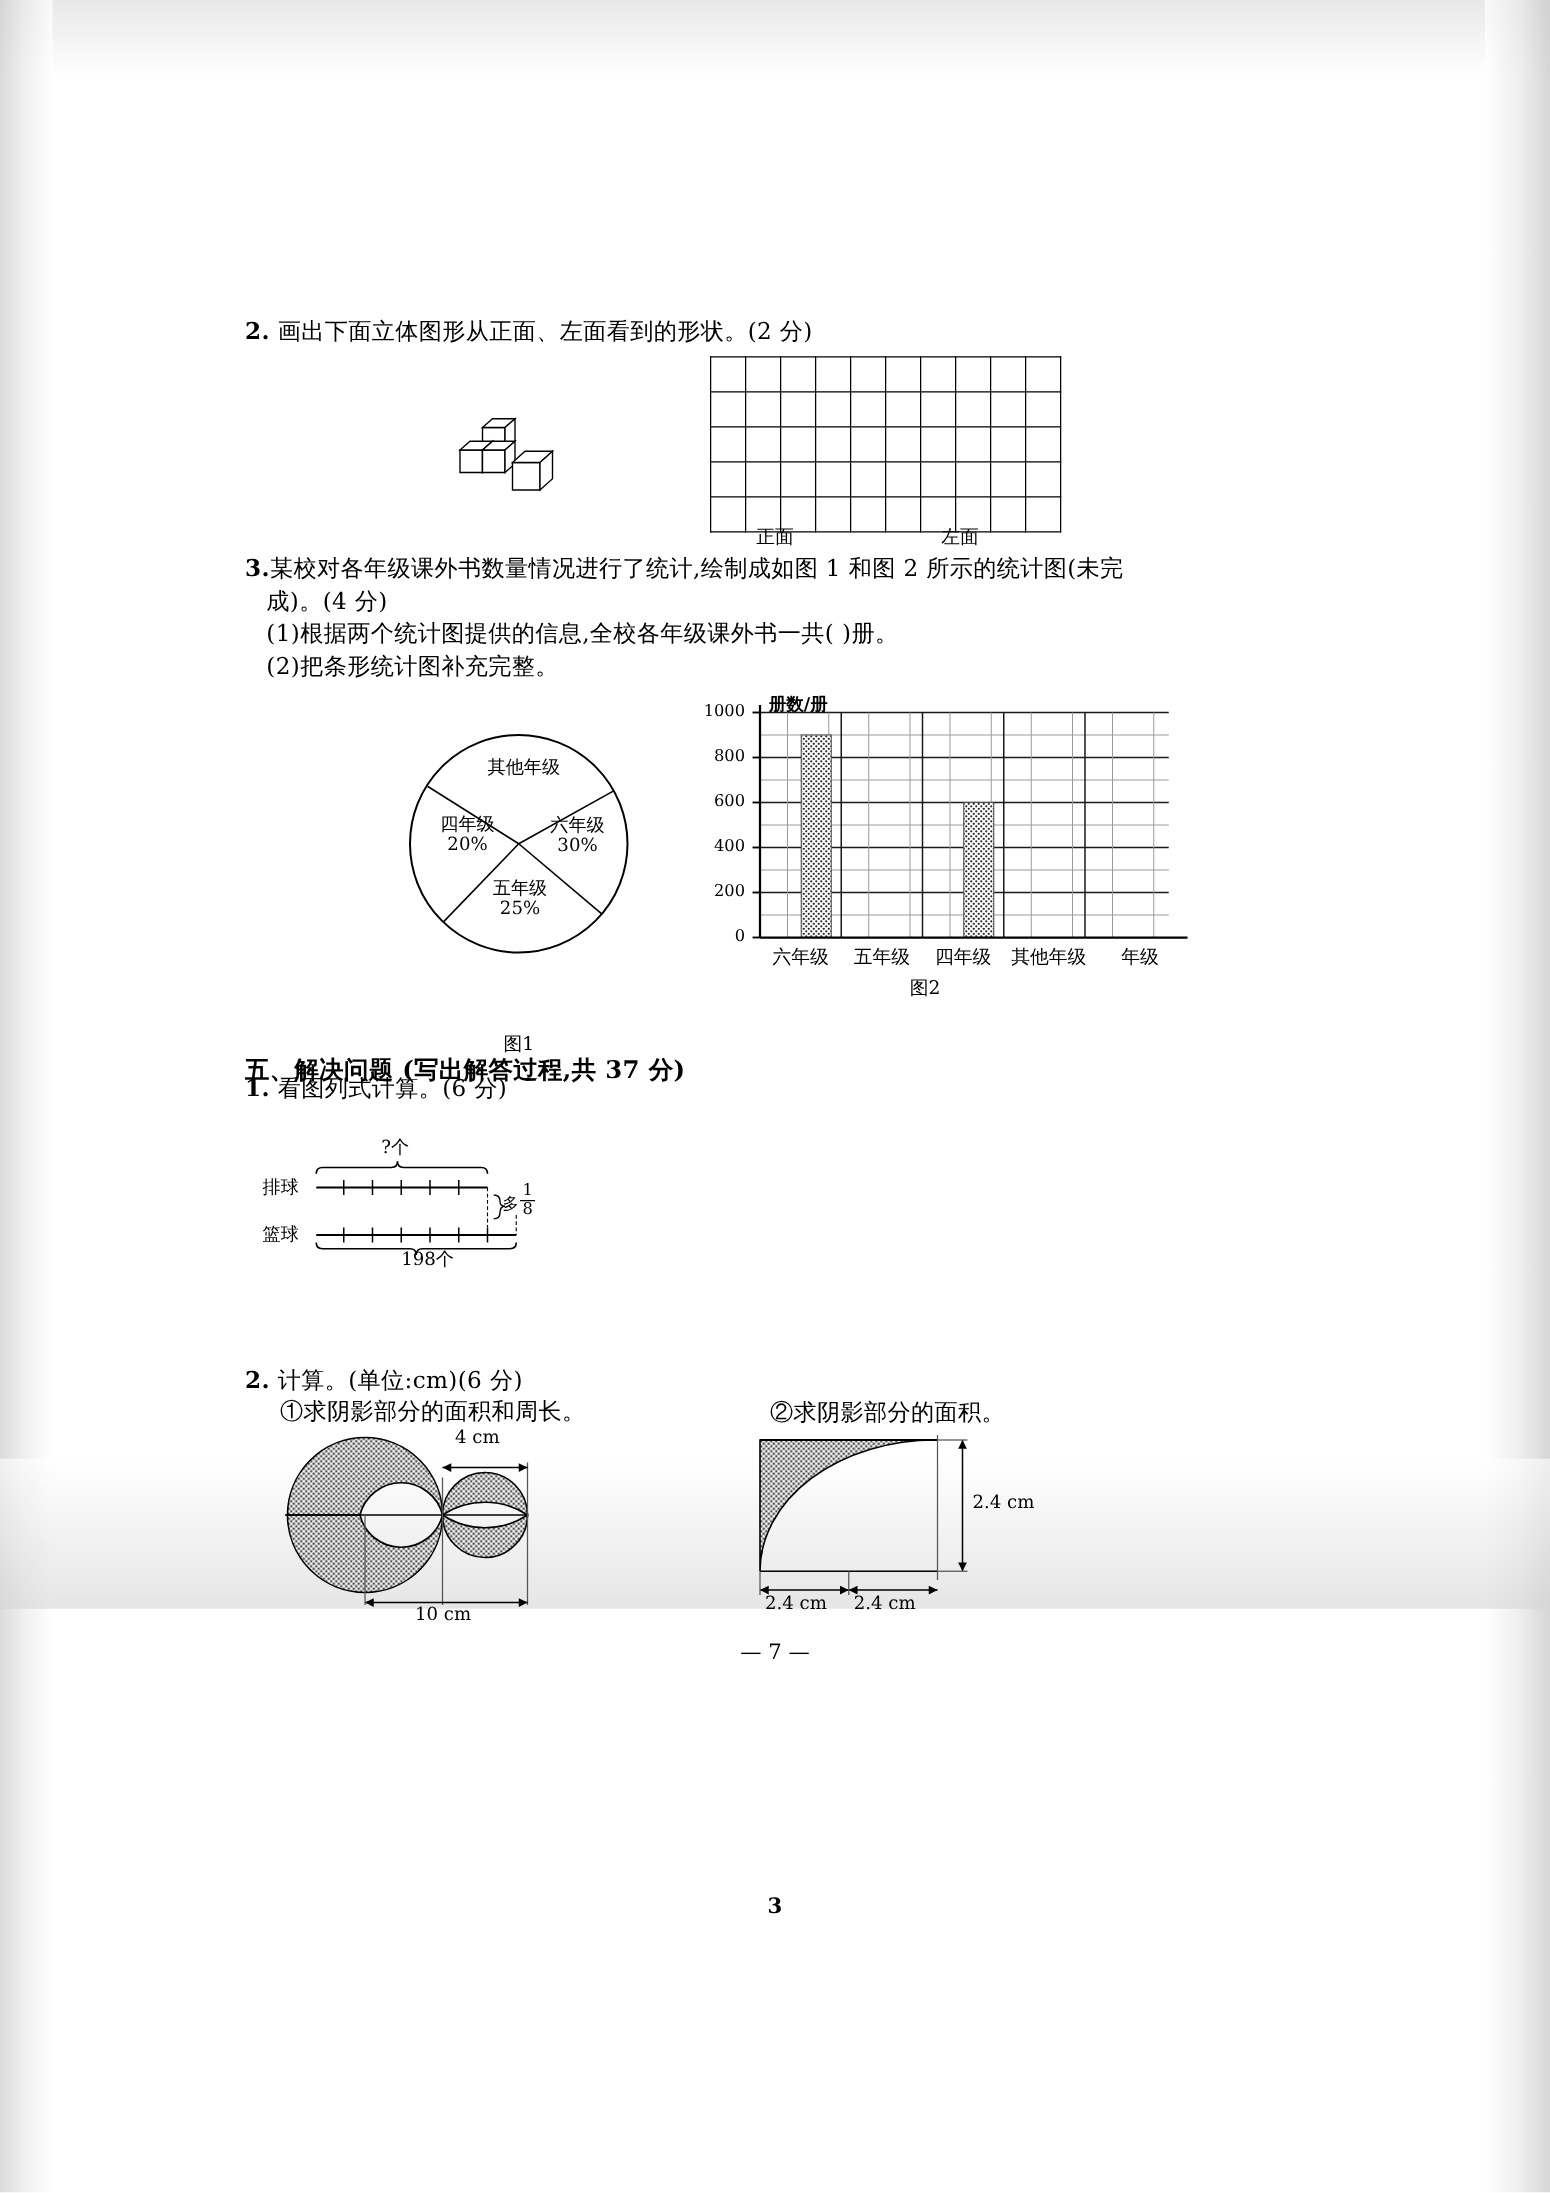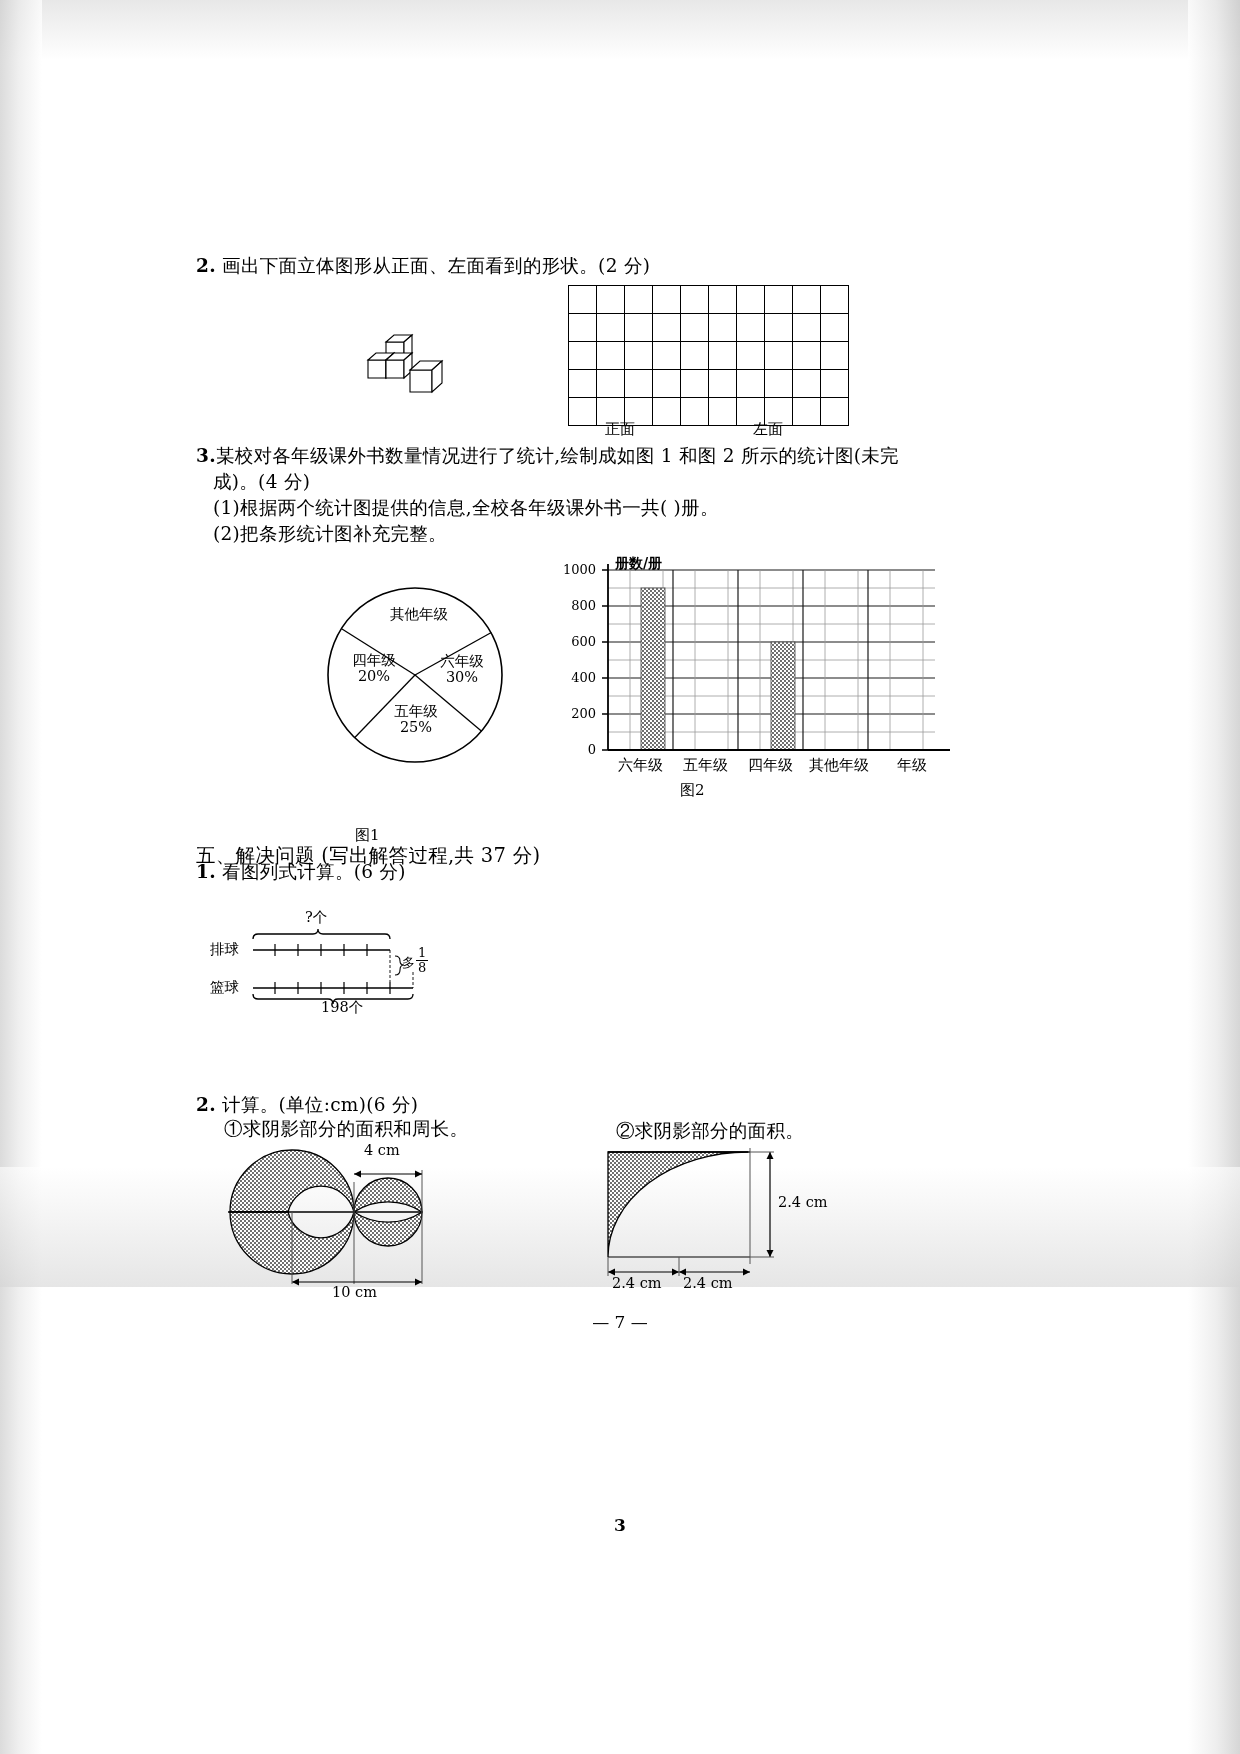--- a/index.html
+++ b/index.html
@@ -46,41 +46,41 @@
 
   .abs { position: absolute; }
 
   .qline {
     font-size: 18.5px;
     line-height: 26px;
     letter-spacing: .3px;
     white-space: nowrap;
   }
   .qnum { font-weight: bold; }
-  .bold { font-weight: normal; text-align: center; }
+  .bold { font-weight: bold; text-align: center; }
 
   
   .grid-table { border-collapse: collapse; }
   .grid-table td {
     width: 27px; height: 27px;
     border: 1px solid #000;
     padding: 0;
   }
   .grid-caption {
     font-size: 15px;
     text-align: center;
   }
   .pie-label {
     position: absolute;
     font-size: 14.5px;
     text-align: center;
     line-height: 16px;
     white-space: nowrap;
   }
-  .fig-caption { font-size: 15px; text-align: left; position: absolute; }
+  .fig-caption { font-size: 15px; text-align: center; position: absolute; }
 
   
   .bar-axis-label { position: absolute; font-size: 14px; white-space: nowrap; }
   .bar-ytick { position: absolute; font-size: 13px; text-align: right; width: 44px; }
   .bar-xcat { position: absolute; font-size: 15px; text-align: center; white-space: nowrap; }
 
   
   .dim-text { position: absolute; font-size: 14.5px; white-space: nowrap; }
   .dim-text-sm { position: absolute; font-size: 13px; white-space: nowrap; }
 

